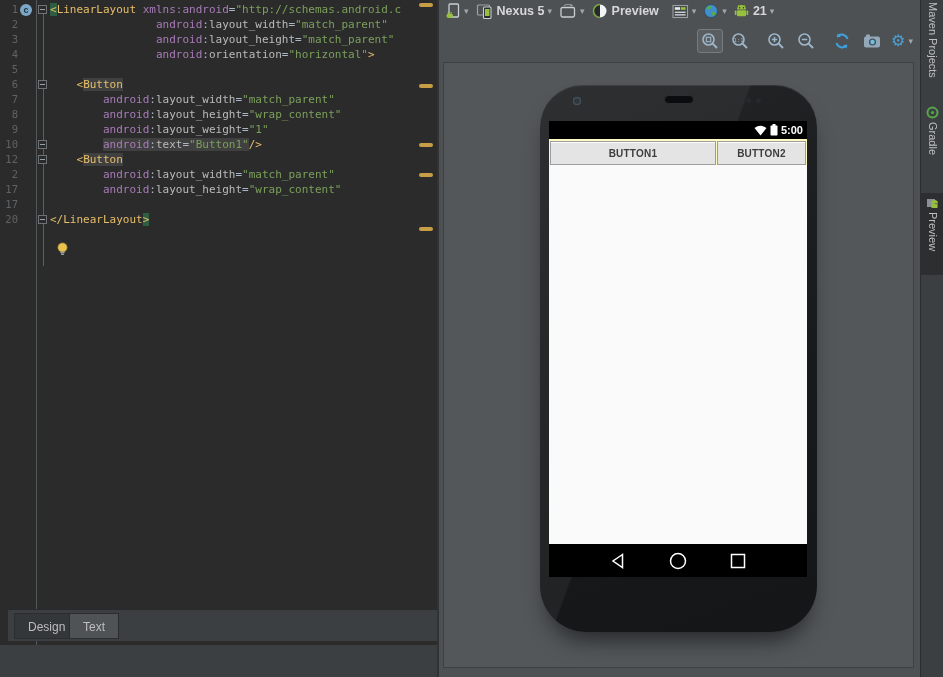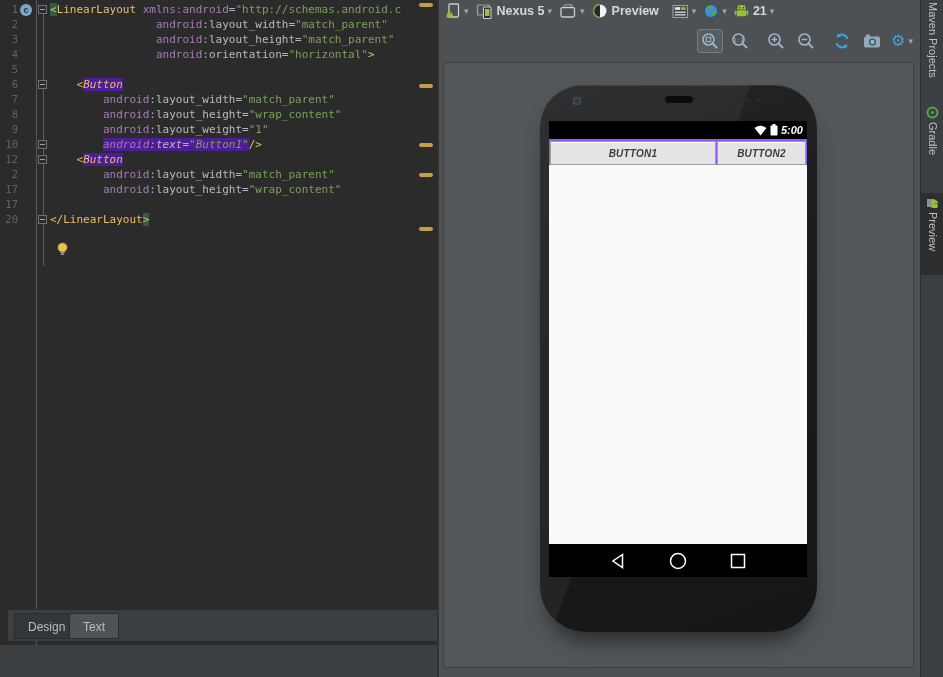--- a/index.html
+++ b/index.html
@@ -25,21 +25,21 @@
   .ctx { position:absolute; left:2px; top:1.5px; width:12px; height:12px; border-radius:50%;
          background:#7ca7c7; color:#20333f; font:bold 9px/12px "Liberation Sans",sans-serif;
          text-align:center; display:block; }
   .bulb { position:absolute; left:56px; top:242px; width:13px; height:14px; z-index:3; }
   .tk-tag  { color:#e8bf6a; }
   .tk-ns   { color:#a87bb8; }
   .tk-attr { color:#bababa; }
   .tk-op   { color:#a9b7c6; }
   .tk-str  { color:#7ba05b; }
   .tk-plain{ color:#a9b7c6; }
-  .h-usage    { background:#4c1d95;font-style:italic; }
+  .h-usage    { background:#404040; }
   .h-tagmatch { background:#2e5d43; }
   .stripe-mark { position:absolute; left:419px; width:14px; height:4px; border-radius:2px;
                  background:#c79e45; z-index:4; }
 
   
   .bottom-strip { position:absolute; left:0; top:609px; width:437px; height:32px;
                   background:#3c3f41; border-top:1px solid #282b2c;margin-left:8px; }
   .btab { position:absolute; top:3px; height:26px; line-height:26px; padding:0 13px;
           color:#bcbec0; font-size:12px; border:1px solid #2b2d2e; background:#343739; cursor:default; }
   .btab.design { left:6px; }
@@ -59,37 +59,37 @@
           margin-left:4px; border-radius:3px; }
   .zbtn.sel { background:#5a5e61; border:1px solid #797c7e; }
   .gearglyph { font-size:16px; color:#4aa0d5; line-height:16px; }
   .canvas { position:absolute; left:4px; top:62px; right:6px; bottom:9px;
             border:1px solid #3e4143; background:#53575a; }
 
   
   .phone { position:relative; width:277px; height:547px; margin:22px auto 8px;
            background:linear-gradient(160deg,#222426 0%,#17191a 60%,#141617 100%);
            border-radius:42px 42px 46px 46px;
-           box-shadow:0 16px 22px -8px rgba(0,0,0,.55), inset 0 1px 1px rgba(255,255,255,.09);font-style:italic; }
+           box-shadow:0 16px 22px -8px rgba(0,0,0,.55), inset 0 1px 1px rgba(255,255,255,.09); }
   .phone::before { content:""; position:absolute; inset:0; border-radius:inherit;
            background:linear-gradient(110deg, rgba(255,255,255,.05) 0 44%, rgba(255,255,255,0) 44.5%);
            pointer-events:none; }
   .camera  { position:absolute; left:33px; top:12px; width:8px; height:8px; border-radius:50%;
              background:#30363b; box-shadow:inset 0 0 2px #6f90a8; }
   .speaker { position:absolute; left:50%; top:10px; transform:translateX(-50%);
              width:30px; height:9px; border-radius:5px; background:#0b0c0d;
              border:1px solid #2c2f31; }
   .sensor  { position:absolute; right:66px; top:13px; width:5px; height:5px; border-radius:50%;
              background:#26292b; box-shadow:10px 0 0 #26292b; }
   .screen { position:absolute; left:9px; top:36px; width:258px; height:456px;
             background:#fafafa; display:flex; flex-direction:column; }
   .statusbar { height:18px; background:#000; display:flex; align-items:center;
                justify-content:flex-end; padding-right:4px; }
   .sbtime { color:#fff; font-size:11px; font-weight:bold; margin-left:3px; }
-  .btnrow { height:26px; padding:2px 1px 0; display:flex; gap:1px; background:#8b5cf6; }
+  .btnrow { height:26px; padding:2px 1px 0; display:flex; gap:1px; background:#fef9c3; }
   .abtn { background:#e4e4e4; border:1px solid #9d9d9d; box-shadow:inset 0 1px 0 #fdfdfd;
           display:flex; align-items:center; justify-content:center;
           font-size:10px; font-weight:bold; color:#3d3d3d; letter-spacing:.2px; }
   .abtn.b1 { flex:0 0 64.8%; }
   .abtn.b2 { flex:1;text-align:center; }
   .scontent { flex:1; background:#fafafa; }
   .navbar { height:33px; background:#000; display:flex; align-items:center;
             justify-content:center; gap:40px; }
 
   

